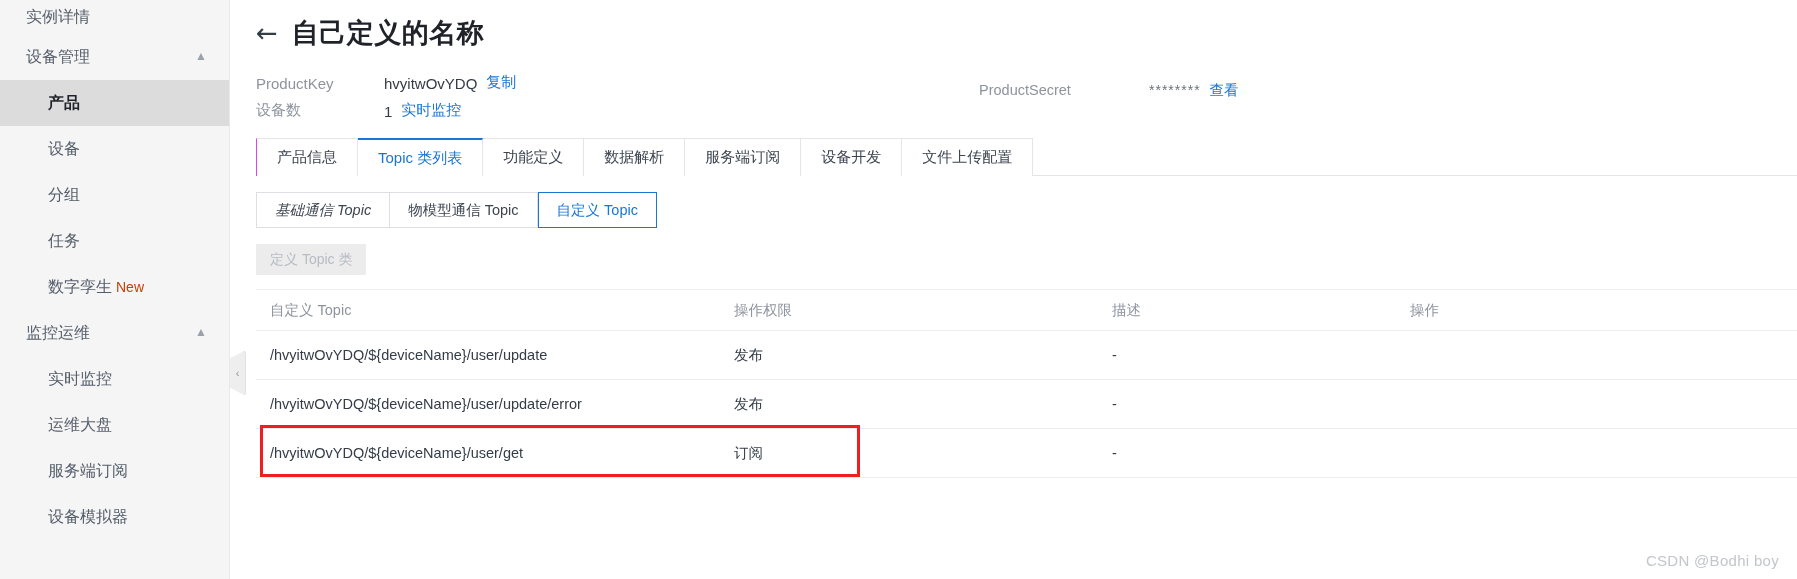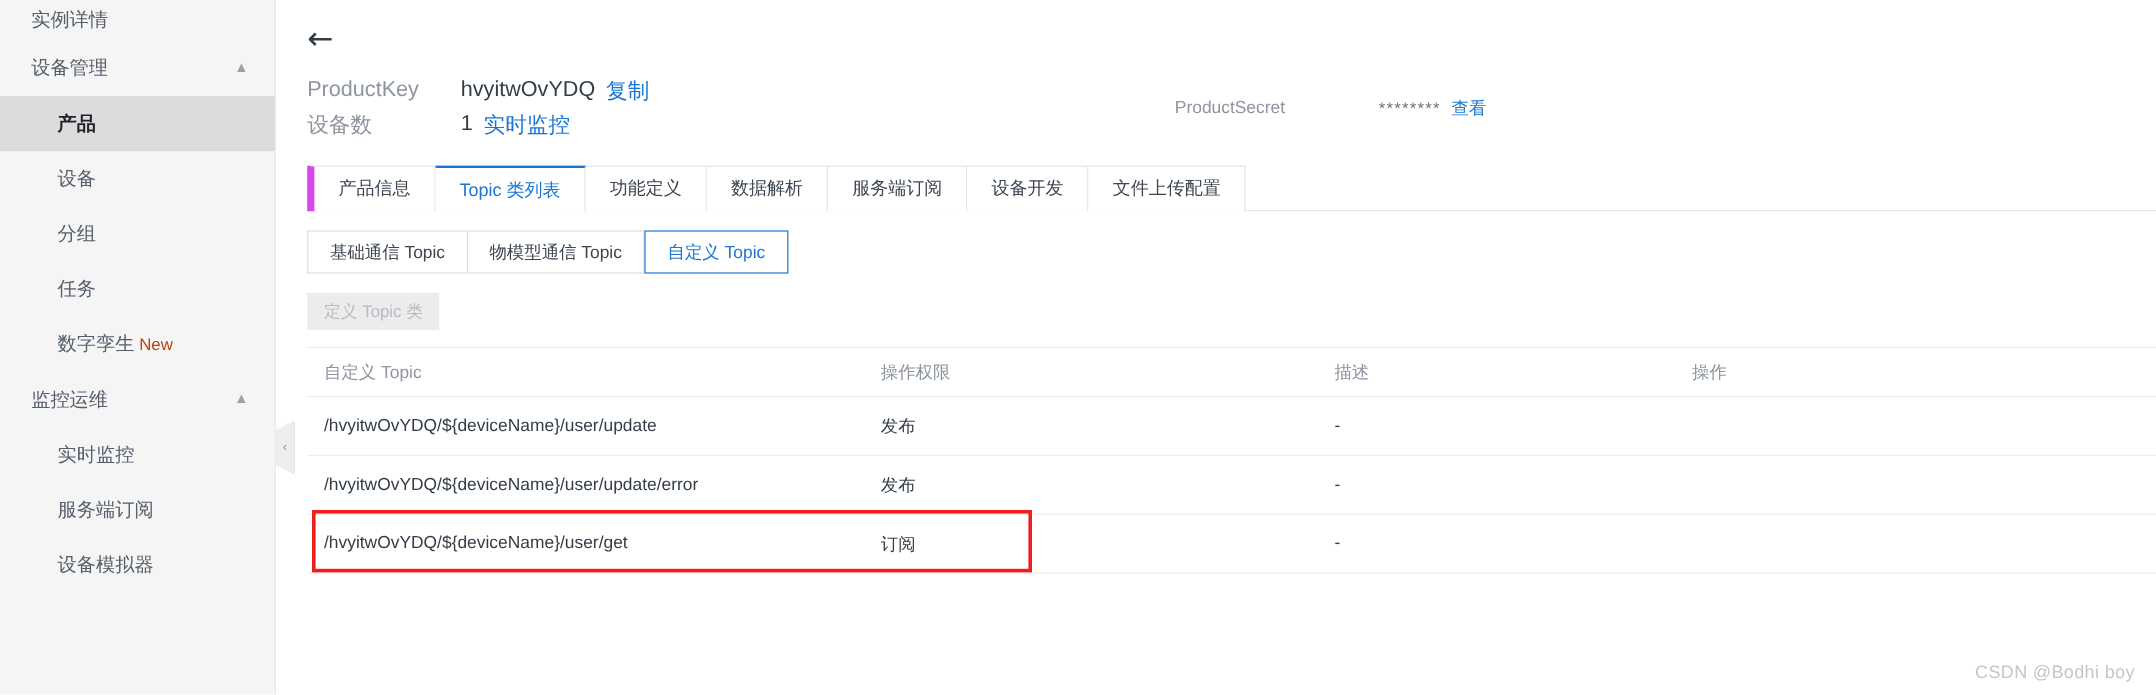--- a/index.html
+++ b/index.html
@@ -125,23 +125,23 @@
     color: #1f2329;
     letter-spacing: 0.5px;
   }
 
   .meta {
     position: relative;
     margin-top: 10px;
   }
   .meta-row {
     display: flex;
-    align-items: flex-start;
+    align-items: flex-end;
     height: 28px;
-    font-size: 18px;
+    font-size: 15px;
   }
   .meta-label {
     color: #8d949e;
     width: 128px;
   }
   .meta-value {
     color: #333c47;
   }
   .link {
     color: #1a76d2;
@@ -180,21 +180,21 @@
     justify-content: center;
     font-size: 15px;
     color: #3d4551;
     border: 1px solid #e3e5e8;
     border-bottom: none;
     border-left: none;
     background: #fff;
     cursor: pointer;
     white-space: nowrap;
   }
-  .tab:first-child { border-left: 6px solid #d946ef; }
+  .tab:first-child { border-left: 1px solid #d946ef; }
   .tab.active {
     color: #1a76d2;
     border-top: 2px solid #1a76d2;
     position: relative;
     z-index: 2;
   }
 
   
   .subtabs {
     display: flex;
@@ -208,21 +208,21 @@
     align-items: center;
     justify-content: center;
     font-size: 14.5px;
     color: #3d4551;
     border: 1px solid #dcdfe3;
     border-left: none;
     background: #fff;
     cursor: pointer;
     white-space: nowrap;
   }
-  .subtab:first-child { border-left: 1px solid #dcdfe3; }
+  .subtab:first-child { border-left: 1px solid #dcdfe3; font-style: italic; }
   .subtab.active {
     color: #1a76d2;
     border: 1px solid #1a76d2;
     z-index: 2;
   }
 
   
   .btn-disabled {
     margin-top: 16px;
     display: inline-flex;
@@ -316,35 +316,39 @@
 
 
     <div class="nav-group-head">
       <span>监控运维</span>
       <span class="caret">▲</span>
     </div>
     <div class="nav-item">
       <span>实时监控</span>
     </div>
     <div class="nav-item">
+      <span>运维大盘</span>
+    </div>
+    <div class="nav-item">
       <span>服务端订阅</span>
     </div>
     <div class="nav-item">
       <span>设备模拟器</span>
     </div>
   </nav>
 
   <div class="collapse-handle">
     <span>‹</span>
   </div>
 
   <main class="main">
 
     <div class="page-head">
       <span class="back-arrow">←</span>
+      <span class="page-title">自己定义的名称</span>
     </div>
 
     <div class="meta">
       <div class="meta-row">
         <span class="meta-label">ProductKey</span>
         <span class="meta-value">hvyitwOvYDQ</span>
         <span class="link">复制</span>
       </div>
       <div class="meta-row">
         <span class="meta-label">设备数</span>

